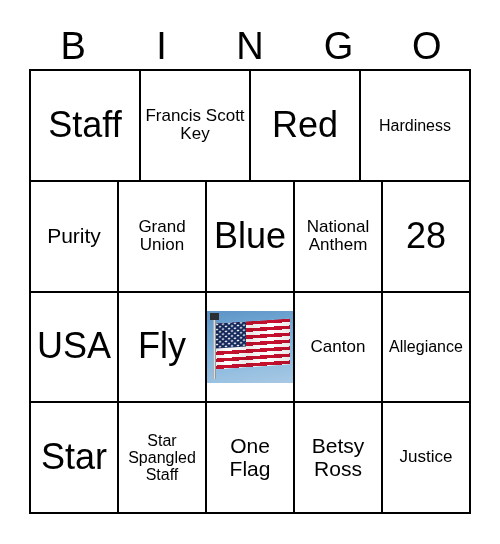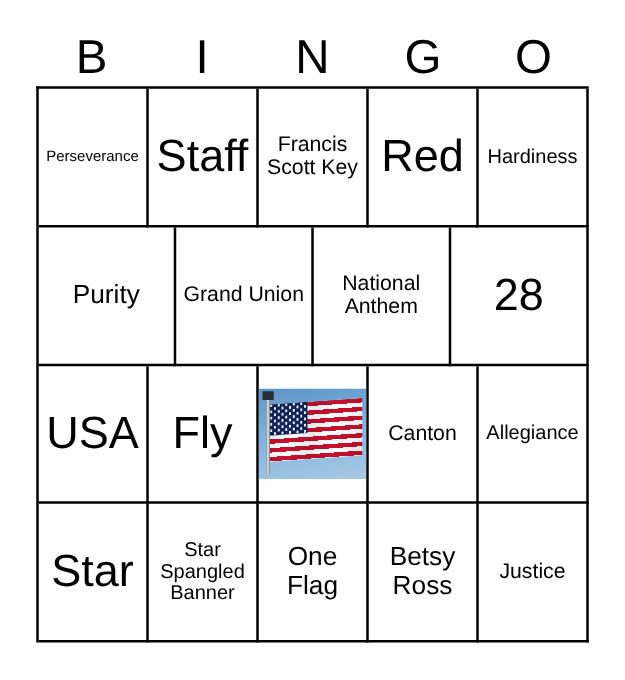--- a/index.html
+++ b/index.html
@@ -161,42 +161,42 @@
     <div class="header-cell">I</div>
     <div class="header-cell">N</div>
     <div class="header-cell">G</div>
     <div class="header-cell">O</div>
   </div>
 
   <div id="grid">
 
     <div class="grid-row">
       <div class="cell">
-          <span class="cell-text sz-xs">Perseverance</span>
-        </div>
-      <div class="cell">
           <span class="cell-text sz-xl">Staff</span>
         </div>
       <div class="cell">
           <span class="cell-text sz-md">Francis Scott Key</span>
         </div>
       <div class="cell">
           <span class="cell-text sz-xl">Red</span>
         </div>
       <div class="cell">
           <span class="cell-text sz-sm">Hardiness</span>
         </div>
     </div>
 
     <div class="grid-row">
       <div class="cell">
           <span class="cell-text sz-lg">Purity</span>
         </div>
       <div class="cell">
           <span class="cell-text sz-md">Grand Union</span>
+        </div>
+      <div class="cell">
+          <span class="cell-text sz-xl">Blue</span>
         </div>
       <div class="cell">
           <span class="cell-text sz-md">National Anthem</span>
         </div>
       <div class="cell">
           <span class="cell-text sz-xl">28</span>
         </div>
     </div>
 
     <div class="grid-row">
@@ -227,21 +227,21 @@
           <span class="cell-text sz-sm">Allegiance</span>
         </div>
     </div>
 
 
     <div class="grid-row">
       <div class="cell">
           <span class="cell-text sz-xl">Star</span>
         </div>
       <div class="cell">
-          <span class="cell-text sz-sm">Star Spangled Banner</span>
+          <span class="cell-text sz-sm">Star Spangled Staff</span>
         </div>
       <div class="cell">
           <span class="cell-text sz-lg">One Flag</span>
         </div>
       <div class="cell">
           <span class="cell-text sz-lg">Betsy Ross</span>
         </div>
       <div class="cell">
           <span class="cell-text sz-md">Justice</span>
         </div>

